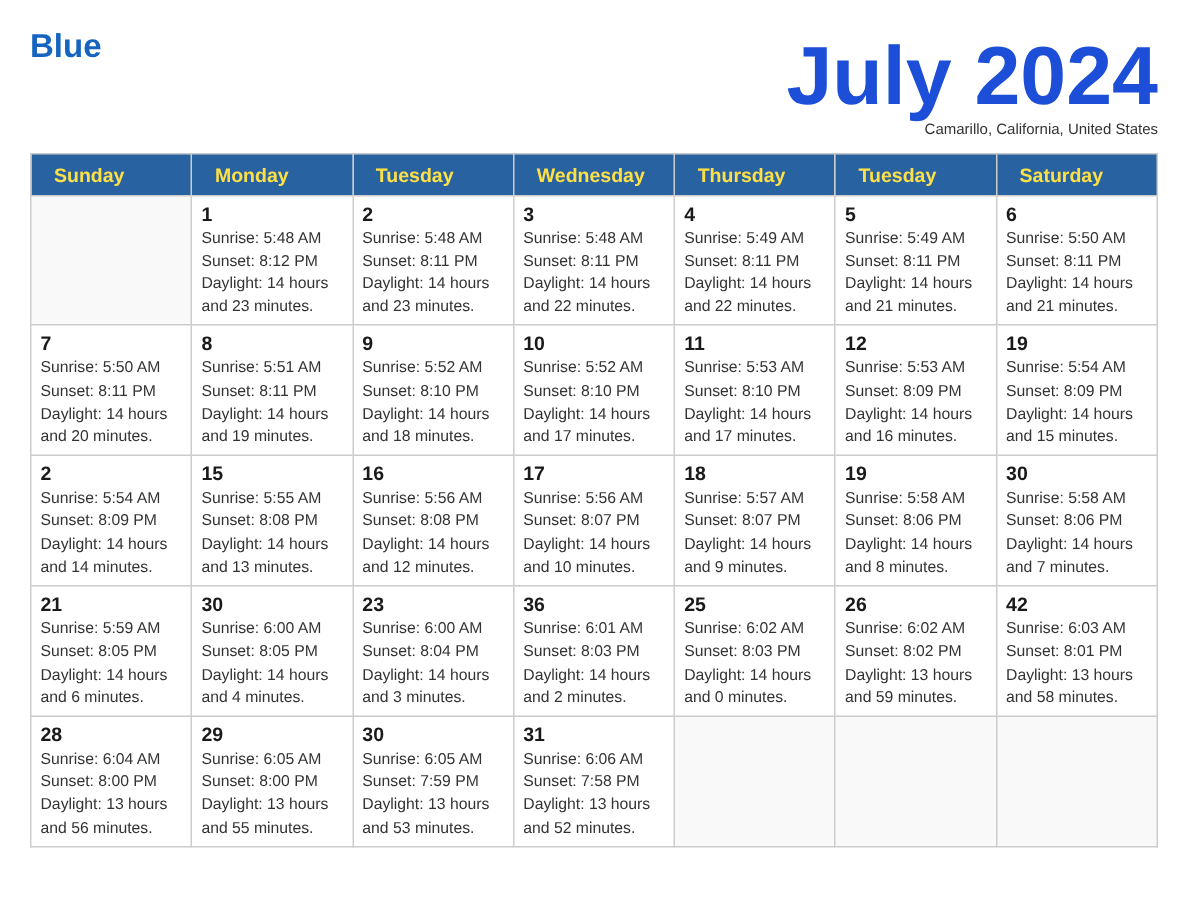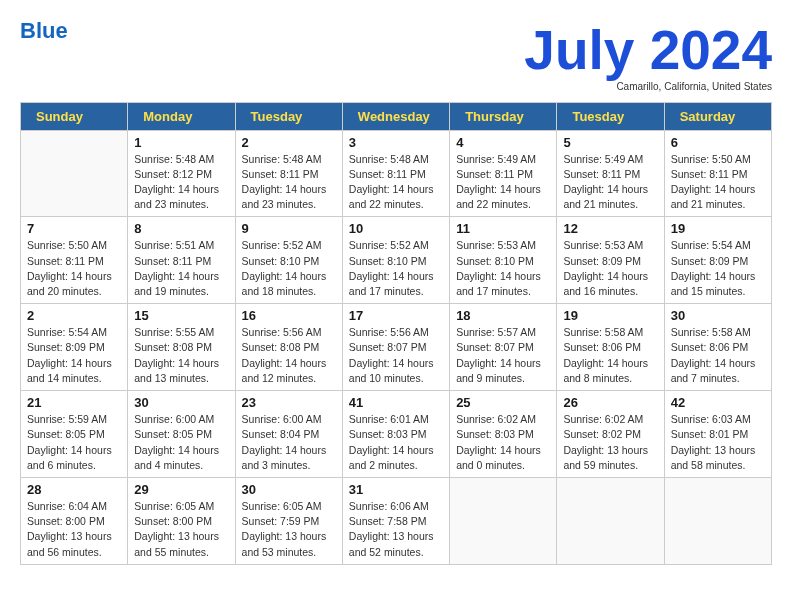--- a/index.html
+++ b/index.html
@@ -201,21 +201,21 @@
         </td>
         <td>
           <div class="day-num">30</div>
           <div class="day-info">Sunrise: 6:00 AM<br>Sunset: 8:05 PM<br>Daylight: 14 hours<br>and 4 minutes.</div>
         </td>
         <td>
           <div class="day-num">23</div>
           <div class="day-info">Sunrise: 6:00 AM<br>Sunset: 8:04 PM<br>Daylight: 14 hours<br>and 3 minutes.</div>
         </td>
         <td>
-          <div class="day-num">41</div>
+          <div class="day-num">36</div>
           <div class="day-info">Sunrise: 6:01 AM<br>Sunset: 8:03 PM<br>Daylight: 14 hours<br>and 2 minutes.</div>
         </td>
         <td>
           <div class="day-num">25</div>
           <div class="day-info">Sunrise: 6:02 AM<br>Sunset: 8:03 PM<br>Daylight: 14 hours<br>and 0 minutes.</div>
         </td>
         <td>
           <div class="day-num">26</div>
           <div class="day-info">Sunrise: 6:02 AM<br>Sunset: 8:02 PM<br>Daylight: 13 hours<br>and 59 minutes.</div>
         </td>

